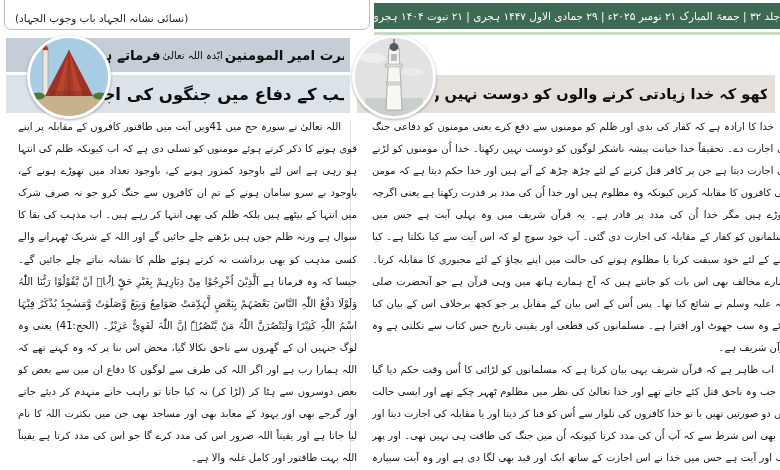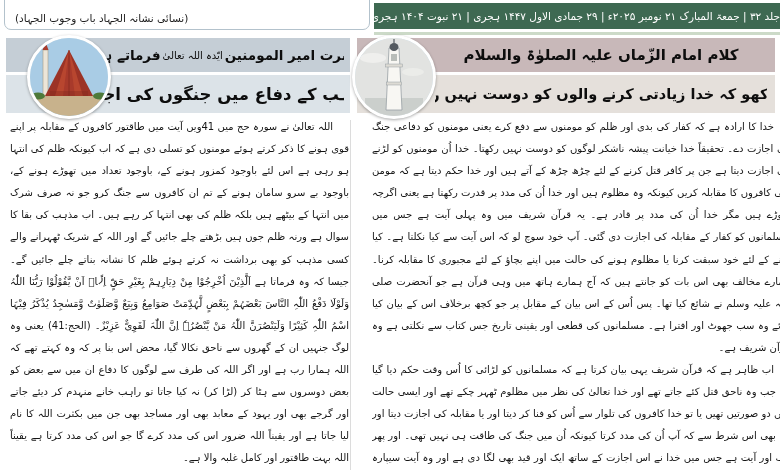--- a/index.html
+++ b/index.html
@@ -35,21 +35,21 @@
 
   .photo { position:absolute; top:35px; width:78px; height:78px; border-radius:50%;
            border:3px solid #ffffff; box-shadow:0 1px 3px rgba(0,0,0,0.35); overflow:hidden; background:#cfe0ea; }
   .photo-left  { left:27px; }
   .photo-right { left:352px; }
   .photo svg { display:block; }
 
   
   .body-col { position:absolute; top:116px; height:354px; overflow:hidden; text-align:justify;
               font-size:10px; line-height:22.1px; color:#141414; }
-  .body-left  { left:10px;   width:339px; }
+  .body-left  { left:18px;   width:339px; }
   .body-right { left:372px; width:418px; }
   .body-col p { margin:0; text-indent:16px; }
 
   .divider { position:absolute; left:350px; top:120px; width:1px; height:350px; background:#dcdcdc; }
 </style>
 </head>
 <body>
 
 <div class="page">
 
@@ -81,23 +81,20 @@
       <polygon points="39,12 15,58 63,58" fill="#9c3326"></polygon>
       <polygon points="39,12 25,58 53,58" fill="#b8462f"></polygon>
       <polygon points="39,12 33,58 45,58" fill="#a83a2b"></polygon>
       <line x1="39" y1="12" x2="39" y2="58" stroke="#7e281d" stroke-width="0.7"></line>
       <rect x="20" y="53" width="38" height="5" fill="#7e281d" opacity="0.35"></rect>
       <ellipse cx="8" cy="58" rx="7" ry="3.5" fill="#4e7a3a"></ellipse>
       <ellipse cx="70" cy="58" rx="7" ry="3.5" fill="#4e7a3a"></ellipse>
     </svg>
   </div>
 
-  <div class="band kicker-right">
-    <div class="txt">کلام امام الزّماں علیہ الصلوٰۃ والسلام</div>
-  </div>
   <div class="band headline-right">
     <div class="txt">یاد رکھو کہ خدا زیادتی کرنے والوں کو دوست نہیں رکھتا</div>
   </div>
   <div class="photo photo-right">
     <svg viewBox="0 0 78 78" width="78" height="78">
       <rect width="78" height="78" fill="#e2e3e1"></rect>
       <ellipse cx="18" cy="20" rx="13" ry="5" fill="#efefed"></ellipse>
       <ellipse cx="58" cy="34" rx="11" ry="4" fill="#ebece9"></ellipse>
       <rect x="10" y="60" width="58" height="18" fill="#cbcfcc"></rect>
       <polygon points="34,10 44,10 47,72 31,72" fill="#f8f7f3" stroke="#989fa4" stroke-width="0.8"></polygon>

